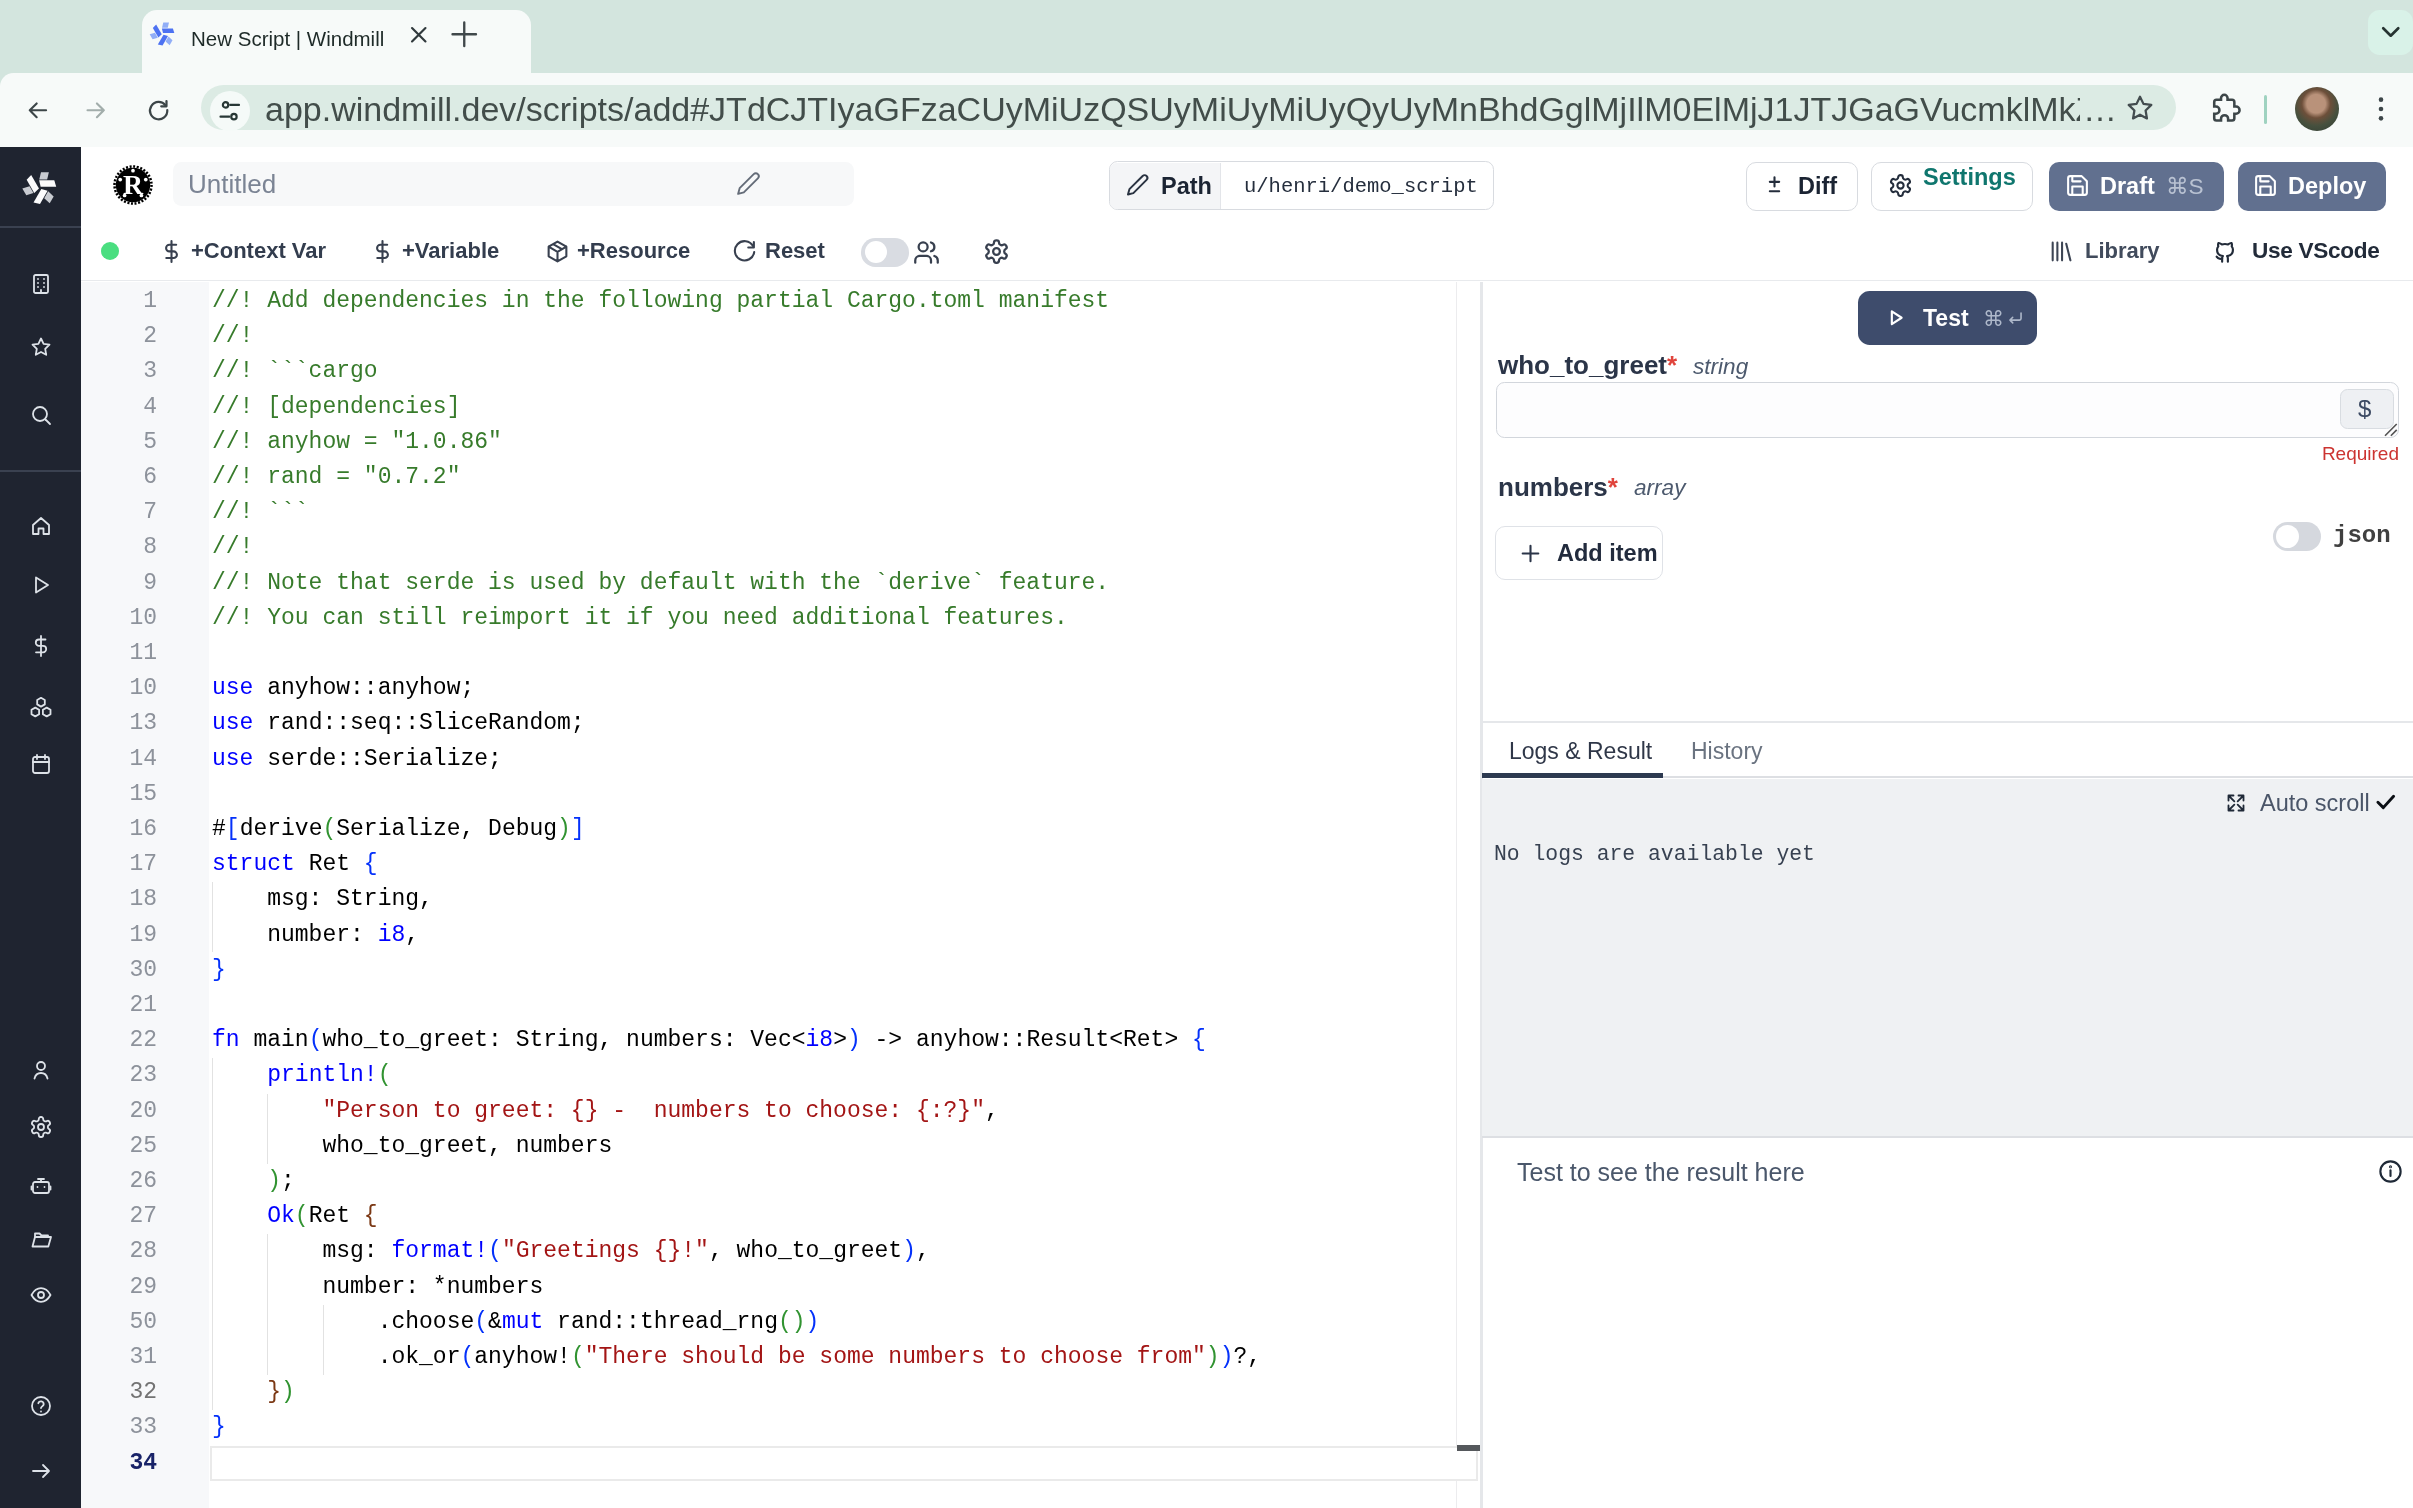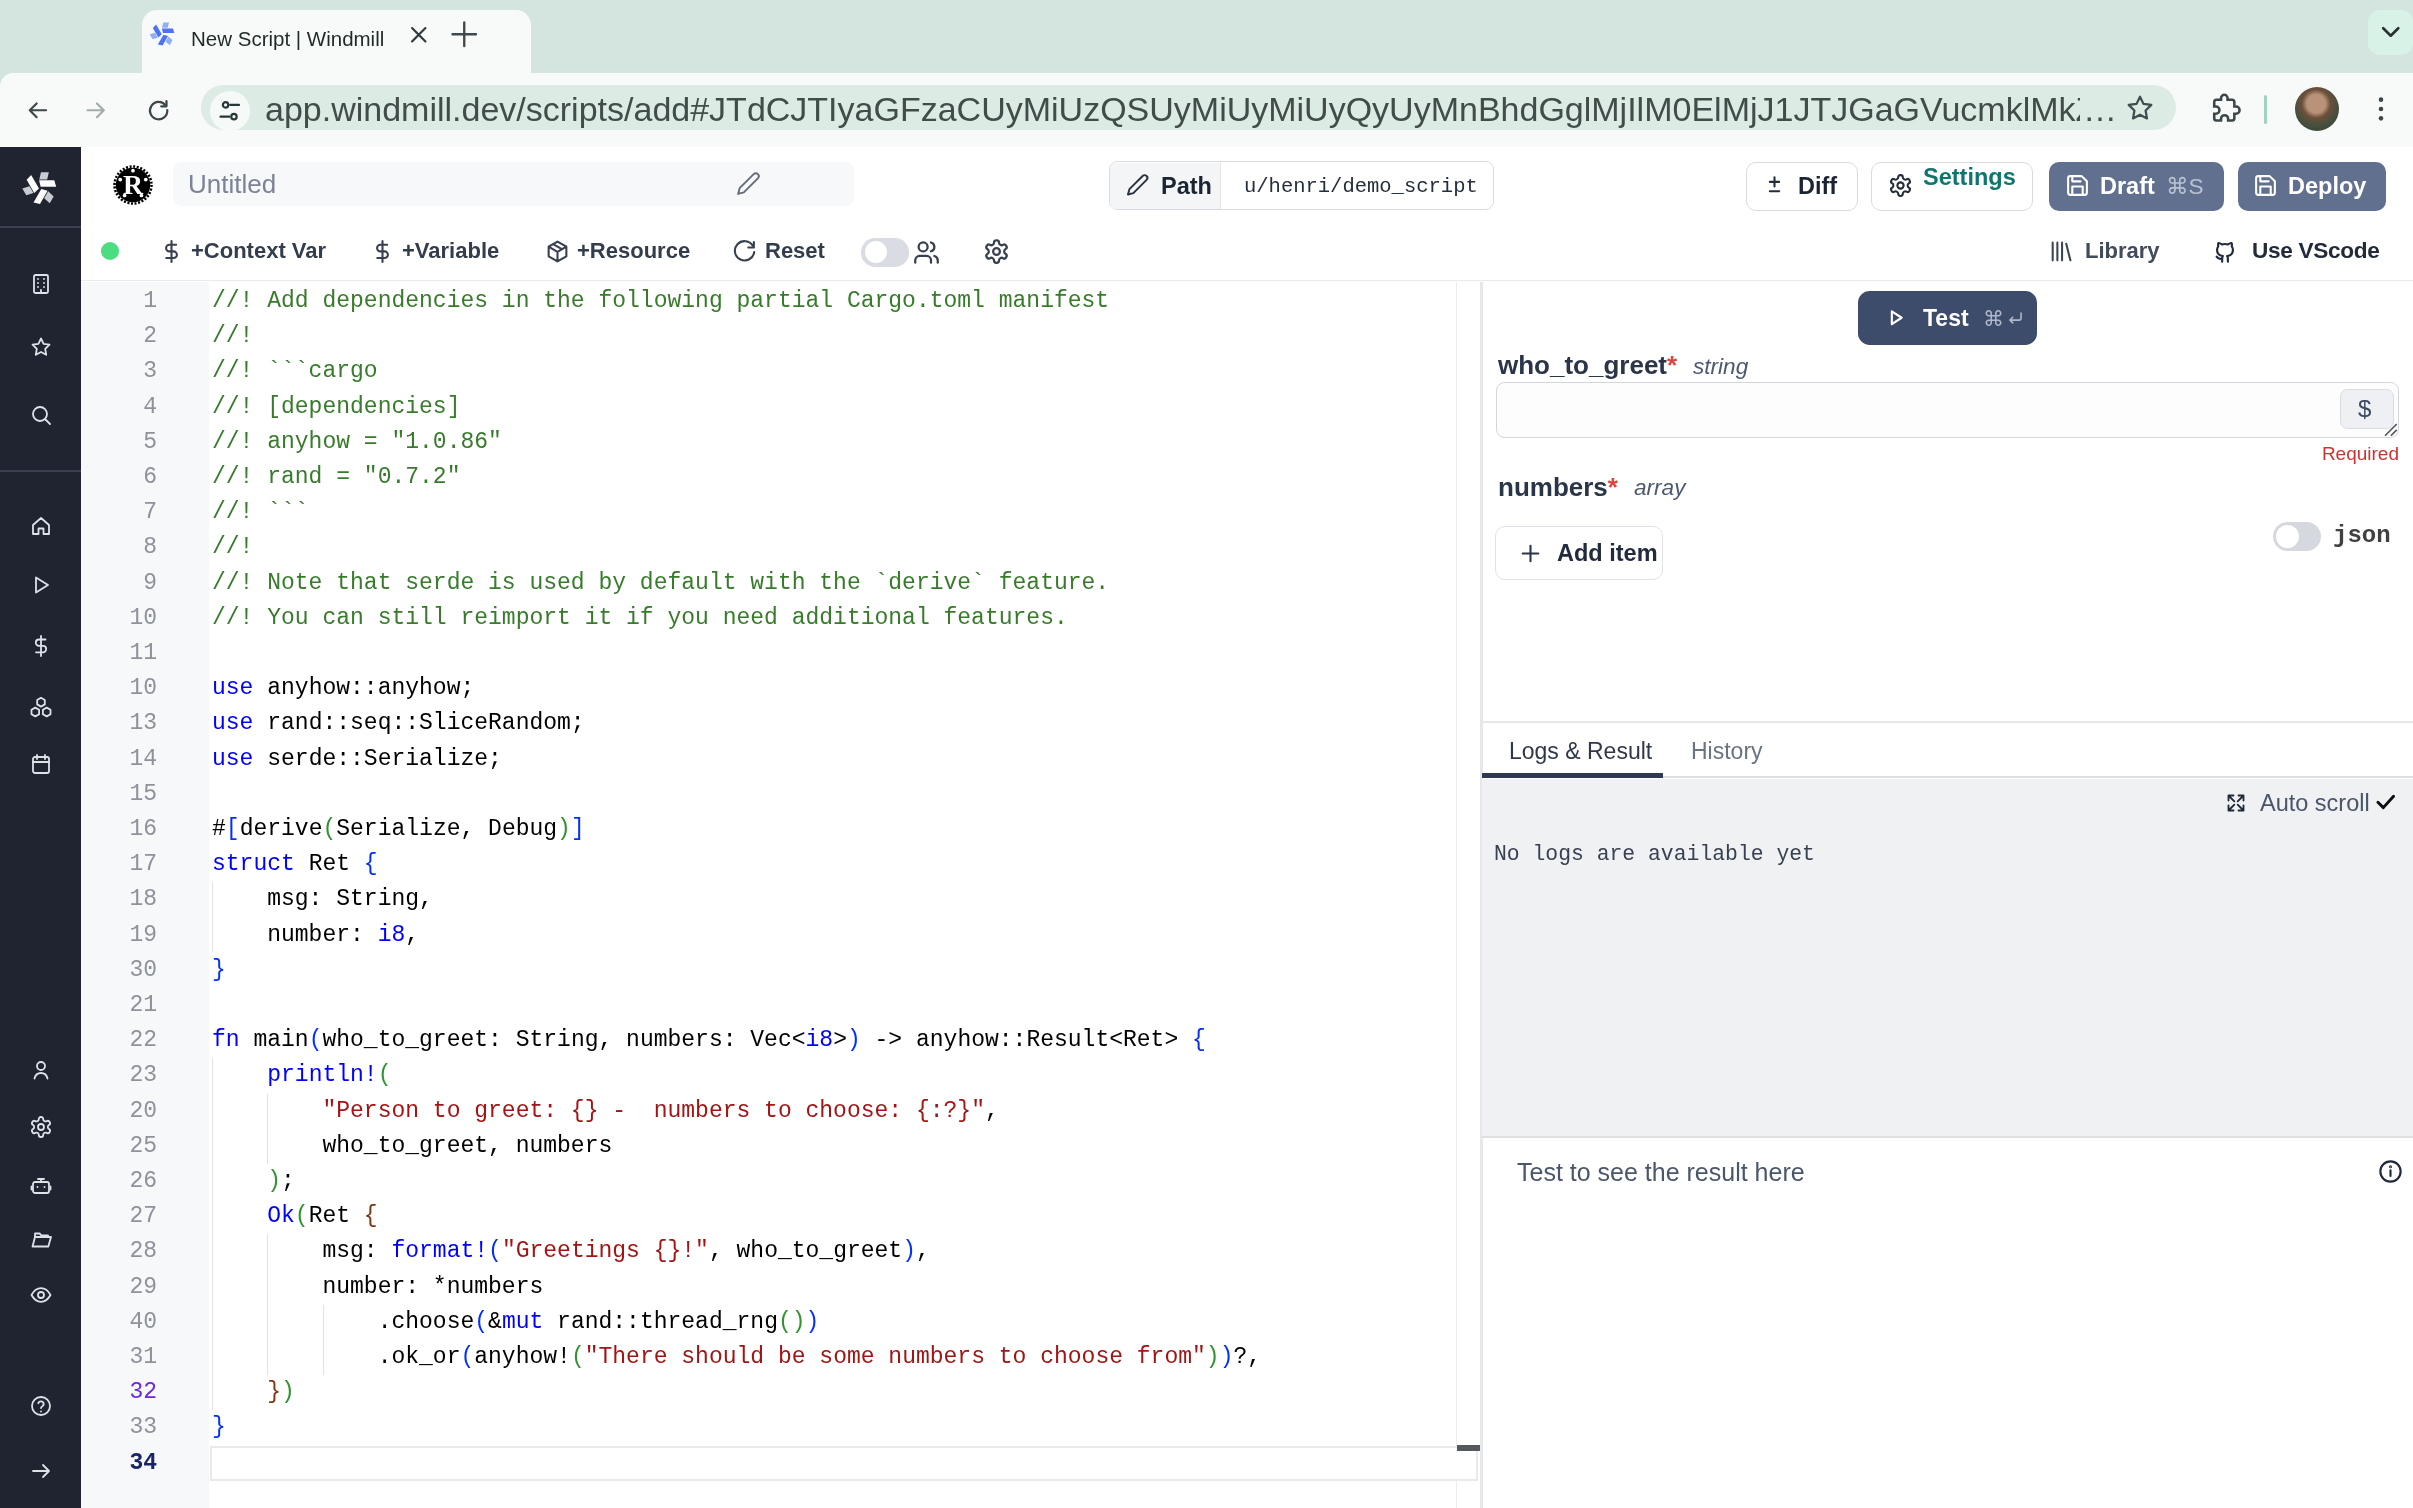--- a/index.html
+++ b/index.html
@@ -261,23 +261,23 @@
 <div class="abs mono" style="left:81px;top:953px;width:76px;text-align:right;font-size:23px;color:#8d929b;line-height:35px;">30</div>
 <div class="abs mono" style="left:81px;top:988px;width:76px;text-align:right;font-size:23px;color:#8d929b;line-height:35px;">21</div>
 <div class="abs mono" style="left:81px;top:1023px;width:76px;text-align:right;font-size:23px;color:#8d929b;line-height:35px;">22</div>
 <div class="abs mono" style="left:81px;top:1058px;width:76px;text-align:right;font-size:23px;color:#8d929b;line-height:35px;">23</div>
 <div class="abs mono" style="left:81px;top:1094px;width:76px;text-align:right;font-size:23px;color:#8d929b;line-height:35px;">20</div>
 <div class="abs mono" style="left:81px;top:1129px;width:76px;text-align:right;font-size:23px;color:#8d929b;line-height:35px;">25</div>
 <div class="abs mono" style="left:81px;top:1164px;width:76px;text-align:right;font-size:23px;color:#8d929b;line-height:35px;">26</div>
 <div class="abs mono" style="left:81px;top:1199px;width:76px;text-align:right;font-size:23px;color:#8d929b;line-height:35px;">27</div>
 <div class="abs mono" style="left:81px;top:1234px;width:76px;text-align:right;font-size:23px;color:#8d929b;line-height:35px;">28</div>
 <div class="abs mono" style="left:81px;top:1270px;width:76px;text-align:right;font-size:23px;color:#8d929b;line-height:35px;">29</div>
-<div class="abs mono" style="left:81px;top:1305px;width:76px;text-align:right;font-size:23px;color:#8d929b;line-height:35px;">40</div>
+<div class="abs mono" style="left:81px;top:1305px;width:76px;text-align:right;font-size:23px;color:#8d929b;line-height:35px;">50</div>
 <div class="abs mono" style="left:81px;top:1340px;width:76px;text-align:right;font-size:23px;color:#8d929b;line-height:35px;">31</div>
-<div class="abs mono" style="left:81px;top:1375px;width:76px;text-align:right;font-size:23px;color:#6d28d9;line-height:35px;">32</div>
+<div class="abs mono" style="left:81px;top:1375px;width:76px;text-align:right;font-size:23px;color:#737373;line-height:35px;">32</div>
 <div class="abs mono" style="left:81px;top:1410px;width:76px;text-align:right;font-size:23px;color:#8d929b;line-height:35px;">33</div>
 <div class="abs mono" style="left:81px;top:1446px;width:76px;text-align:right;font-size:23px;color:#192368;line-height:35px;font-weight:700;">34</div>
 <div class="abs mono" style="left:212px;top:284px;font-size:23px;line-height:35px;white-space:pre;"><span style="color:#377B2B">//!&nbsp;Add&nbsp;dependencies&nbsp;in&nbsp;the&nbsp;following&nbsp;partial&nbsp;Cargo.toml&nbsp;manifest</span></div>
 <div class="abs mono" style="left:212px;top:319px;font-size:23px;line-height:35px;white-space:pre;"><span style="color:#377B2B">//!</span></div>
 <div class="abs mono" style="left:212px;top:354px;font-size:23px;line-height:35px;white-space:pre;"><span style="color:#377B2B">//!&nbsp;```cargo</span></div>
 <div class="abs mono" style="left:212px;top:390px;font-size:23px;line-height:35px;white-space:pre;"><span style="color:#377B2B">//!&nbsp;[dependencies]</span></div>
 <div class="abs mono" style="left:212px;top:425px;font-size:23px;line-height:35px;white-space:pre;"><span style="color:#377B2B">//!&nbsp;anyhow&nbsp;=&nbsp;"1.0.86"</span></div>
 <div class="abs mono" style="left:212px;top:460px;font-size:23px;line-height:35px;white-space:pre;"><span style="color:#377B2B">//!&nbsp;rand&nbsp;=&nbsp;"0.7.2"</span></div>
 <div class="abs mono" style="left:212px;top:495px;font-size:23px;line-height:35px;white-space:pre;"><span style="color:#377B2B">//!&nbsp;```</span></div>
 <div class="abs mono" style="left:212px;top:530px;font-size:23px;line-height:35px;white-space:pre;"><span style="color:#377B2B">//!</span></div>

